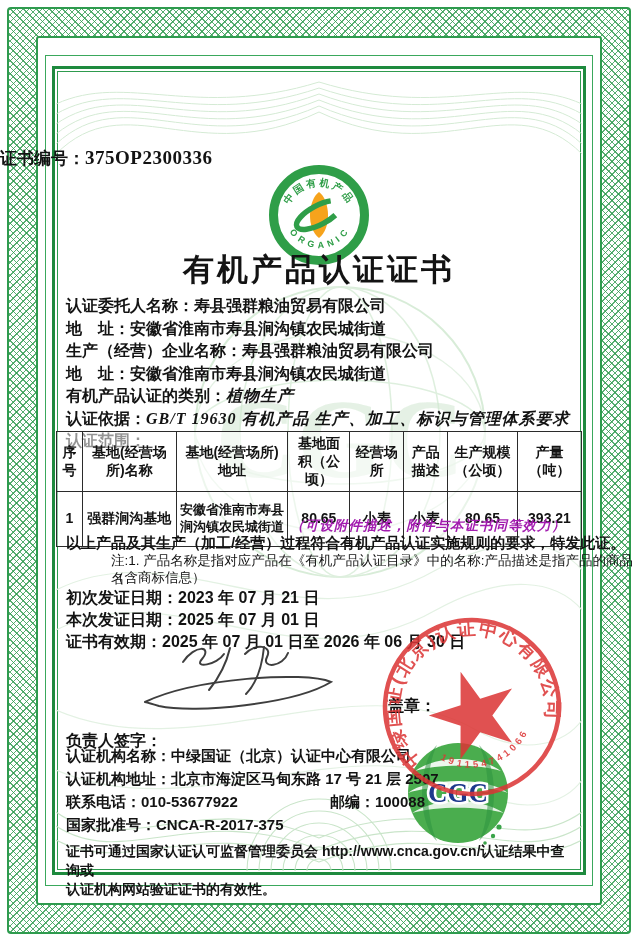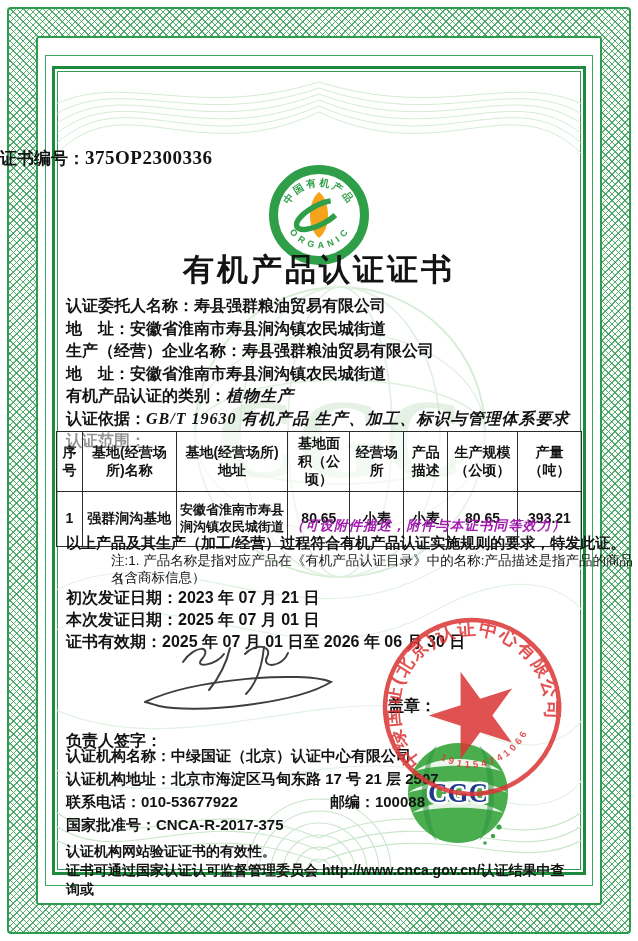--- a/index.html
+++ b/index.html
@@ -210,17 +210,17 @@
     <path d="M15,78 C40,62 82,62 107,78 C82,71 40,71 15,78 Z" fill="#ffffff" opacity="0.85"></path>
     <path d="M40,10 C28,34 28,82 40,106 C20,88 20,28 40,10 Z" fill="#2e9440" opacity="0.55"></path>
     <path d="M82,10 C94,34 94,82 82,106 C102,88 102,28 82,10 Z" fill="#2e9440" opacity="0.55"></path>
     <circle cx="102" cy="92" r="2.6" fill="#3aa449"></circle>
     <circle cx="96" cy="101" r="2.2" fill="#3aa449"></circle>
     <circle cx="88" cy="108" r="1.8" fill="#3aa449"></circle>
     <text x="61" y="67" text-anchor="middle" font-size="27" font-weight="800" fill="#1d3a8c" stroke="#ffffff" stroke-width="5" paint-order="stroke" font-family="'Liberation Serif','DejaVu Serif',serif">CGC</text>
   </svg>
 
   <div class="z footer">
+    <div>证书可通过国家认证认可监督管理委员会 http://www.cnca.gov.cn/认证结果中查询或</div>
     <div>认证机构网站验证证书的有效性。</div>
-    <div>证书可通过国家认证认可监督管理委员会 http://www.cnca.gov.cn/认证结果中查询或</div>
   </div>
 
 </div>
 
 </body></html>

